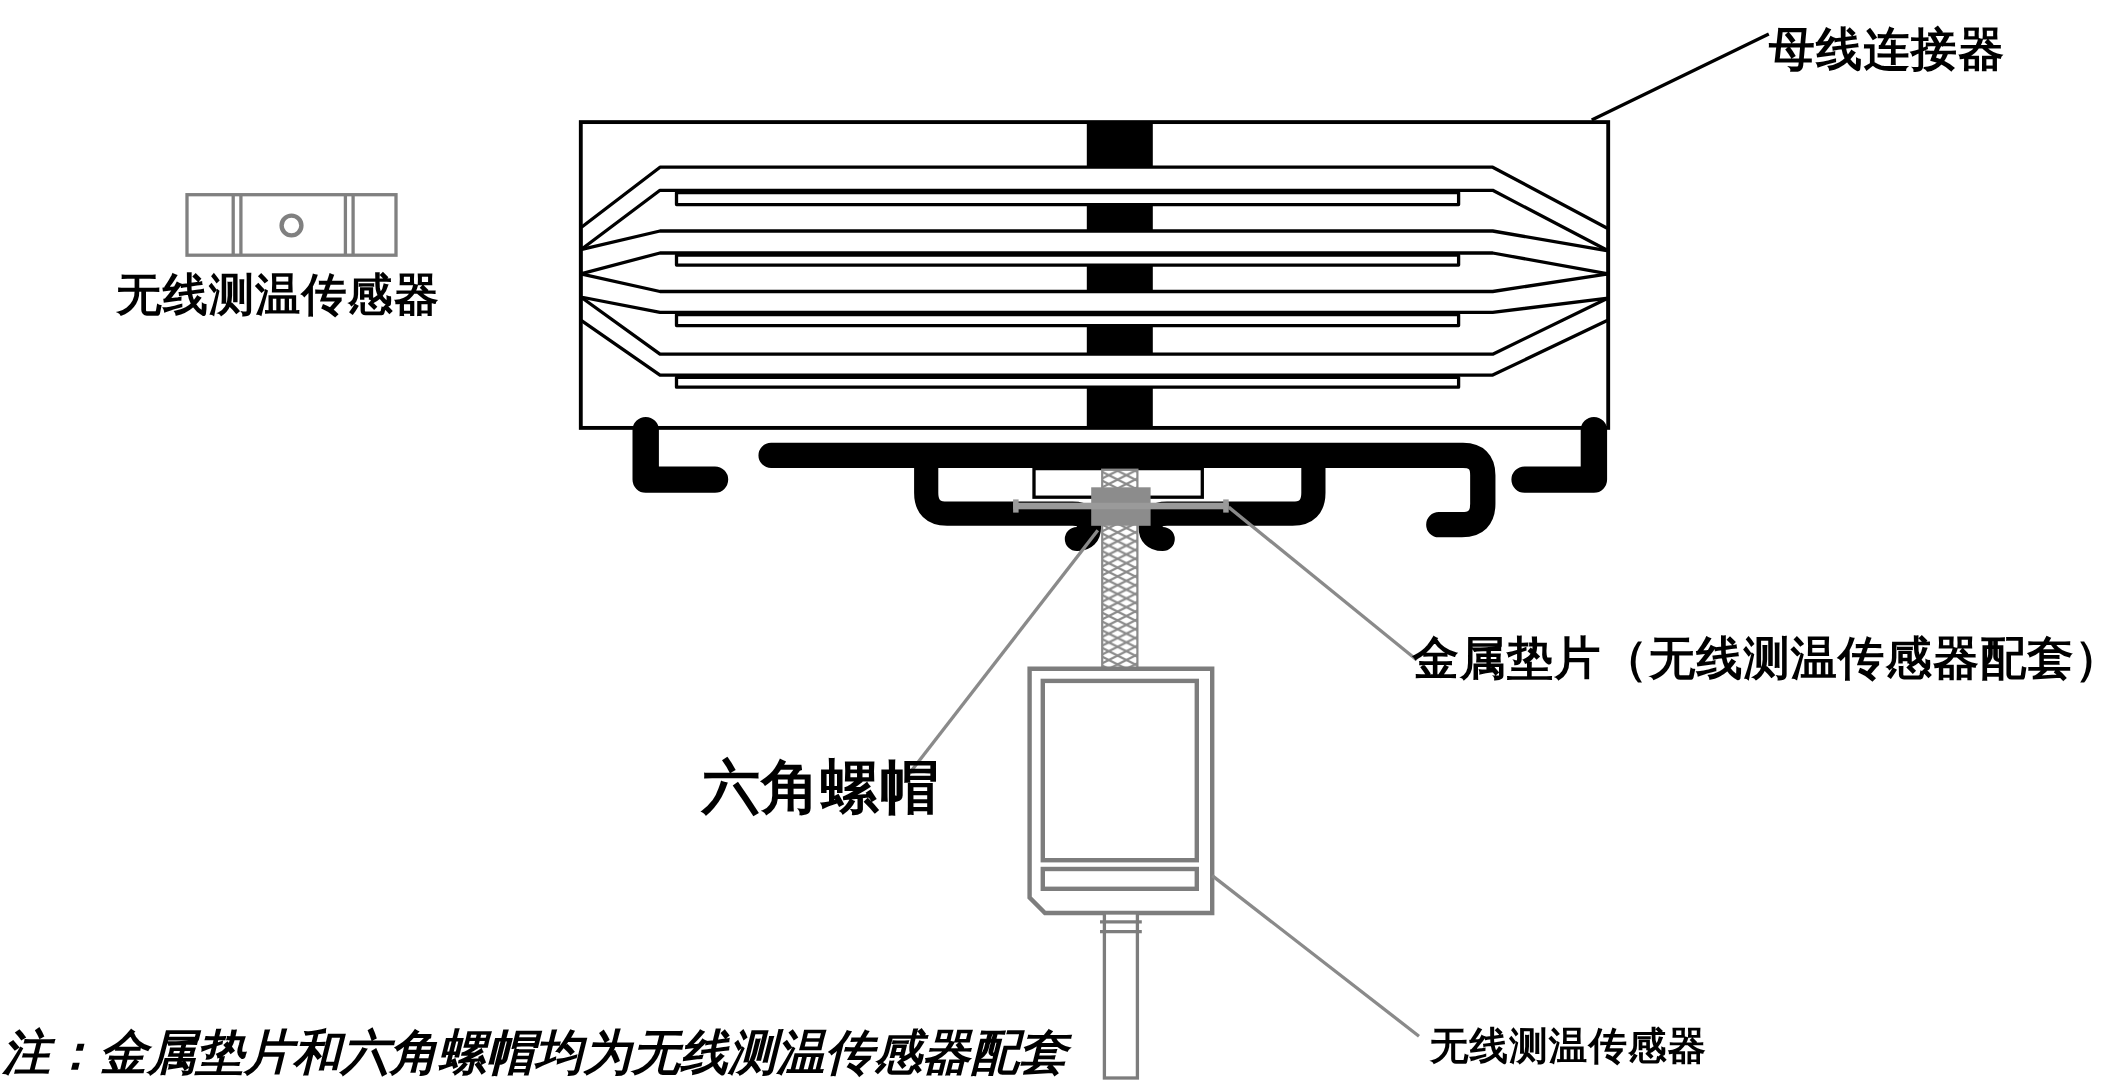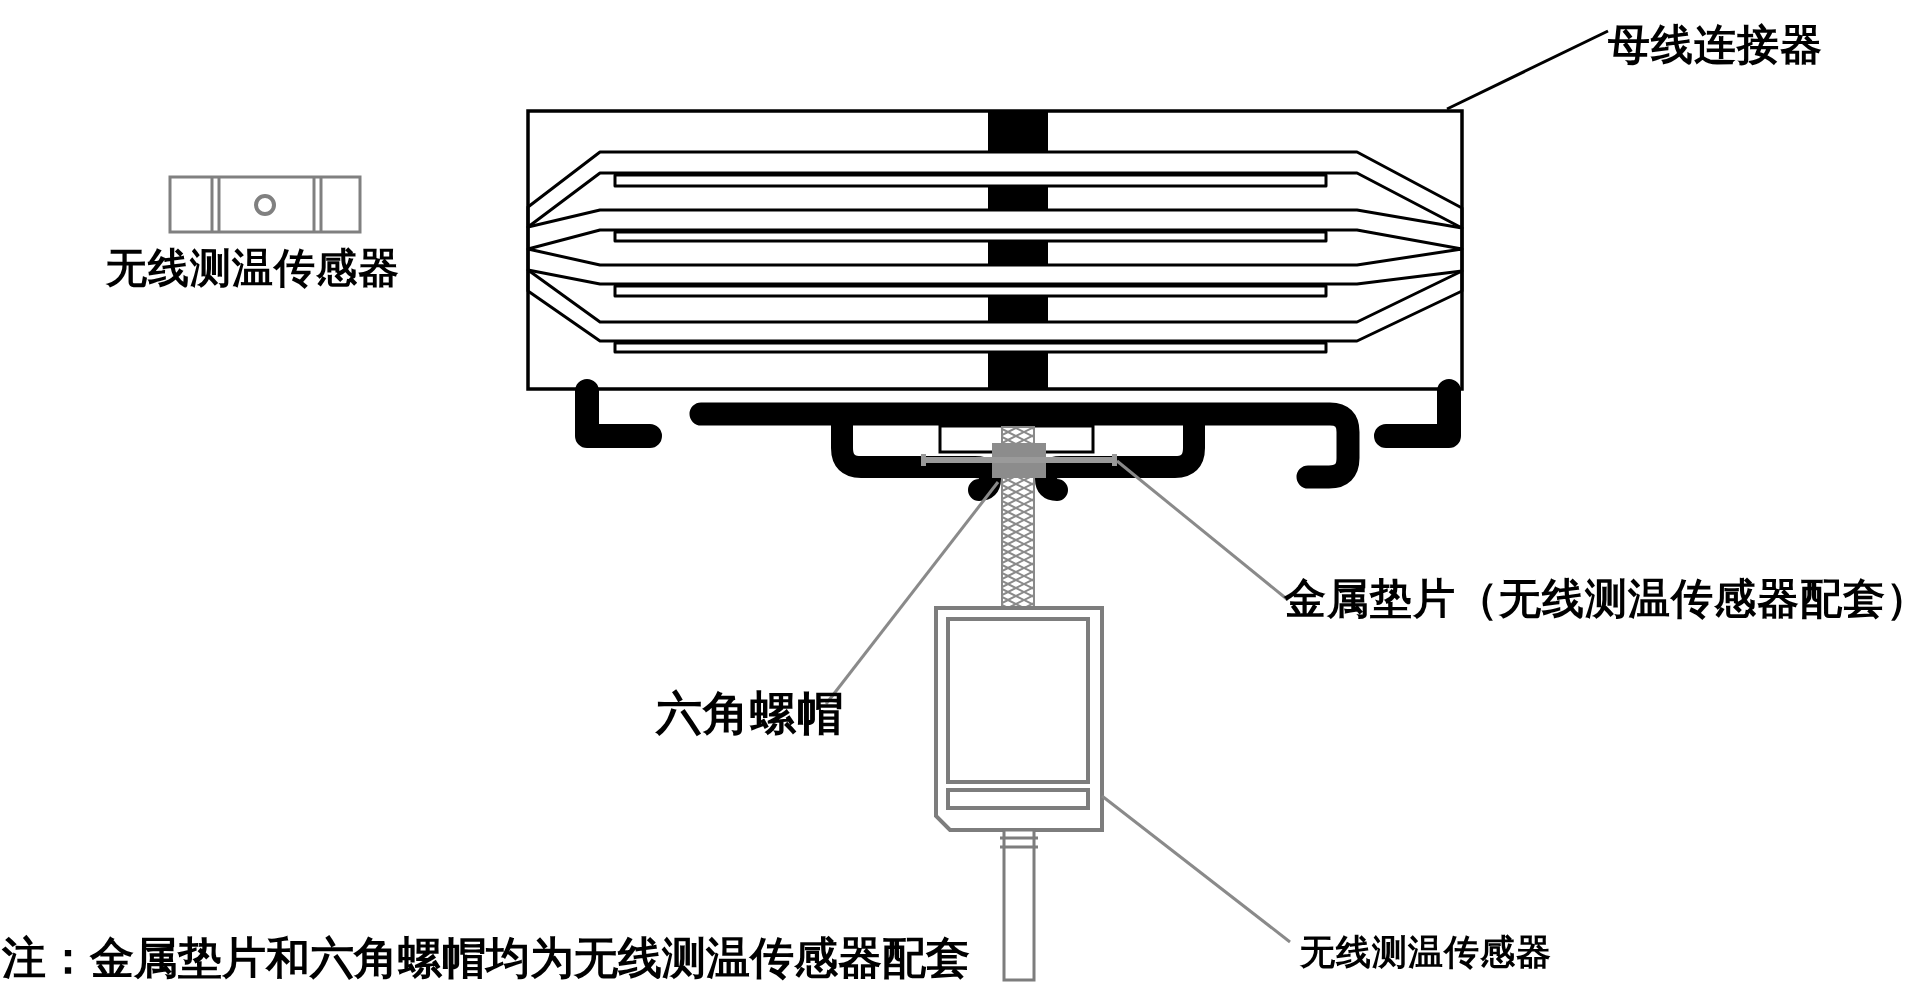--- a/index.html
+++ b/index.html
@@ -4,24 +4,24 @@
 <style>
   html,body{margin:0;padding:0;background:#fff;}
   body{width:1920px;height:987px;position:relative;overflow:hidden;
        font-family:"Liberation Sans","DejaVu Sans",sans-serif;}
   .stage{position:absolute;left:0;top:0;width:1920px;height:987px;}
   svg{position:absolute;left:0;top:0;}
   .lbl{position:absolute;font-weight:bold;color:#000;white-space:nowrap;
        line-height:1;letter-spacing:1px;}
   .lbl-busbar {left:1608px;top:8px;  font-size:42px;margin-top:16px;}
   .lbl-planview{left:106px; top:248px;font-size:41px;}
-  .lbl-hexnut {left:656px; top:690px;font-size:46px;}
+  .lbl-hexnut {left:638px; top:690px;font-size:53px;}
   .lbl-gasket {left:1284px;top:578px;font-size:42px;}
   .lbl-sensor {left:1300px;top:934px;font-size:35px;}
-  .lbl-note   {left:2px;  top:936px;font-size:44px;letter-spacing:0;}
+  .lbl-note   {left:2px;  top:936px;font-size:44px;letter-spacing:0;font-style:italic;}
 </style>
 </head>
 <body>
 
 <div class="stage">
 
 <svg width="1920" height="987" viewBox="0 0 1920 987">
 
   <defs>
     <pattern id="thread" width="32" height="8" patternUnits="userSpaceOnUse">

